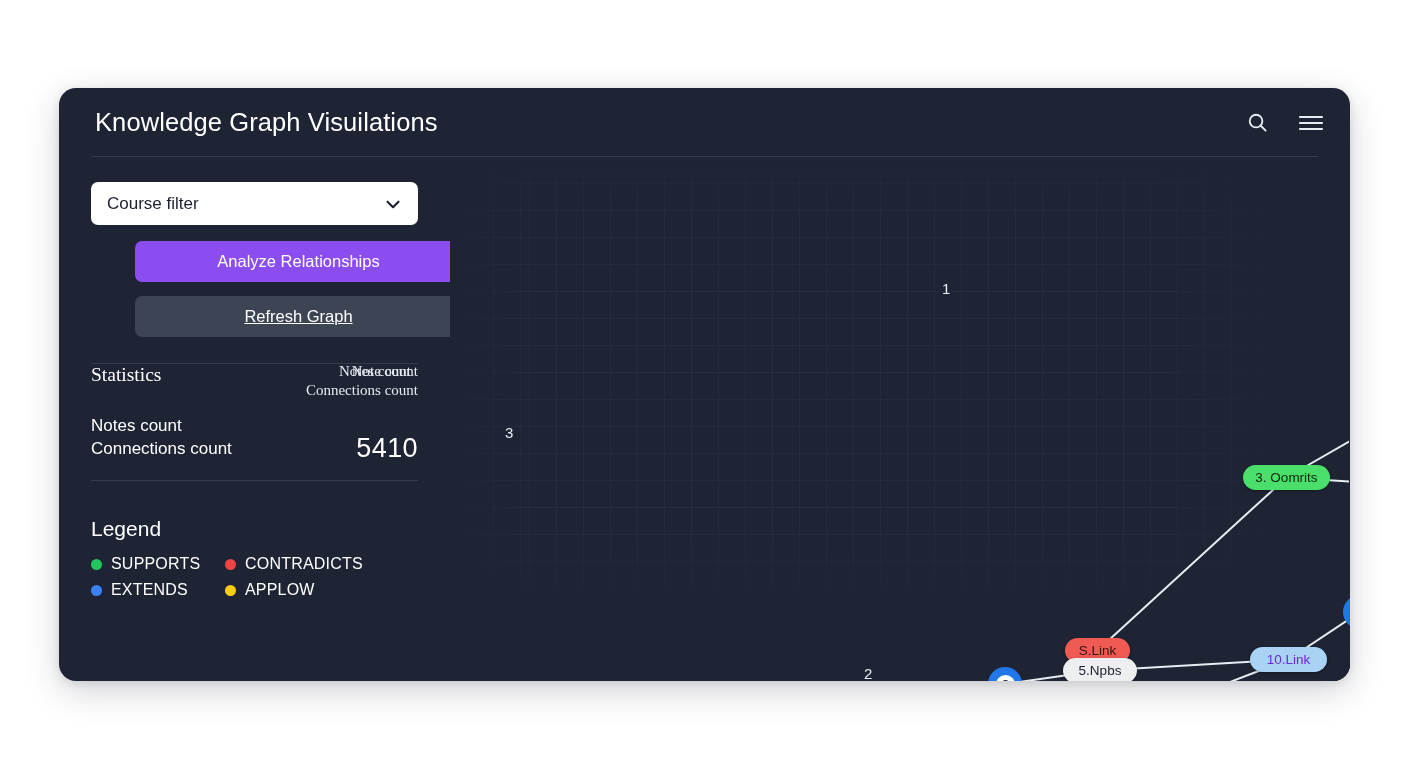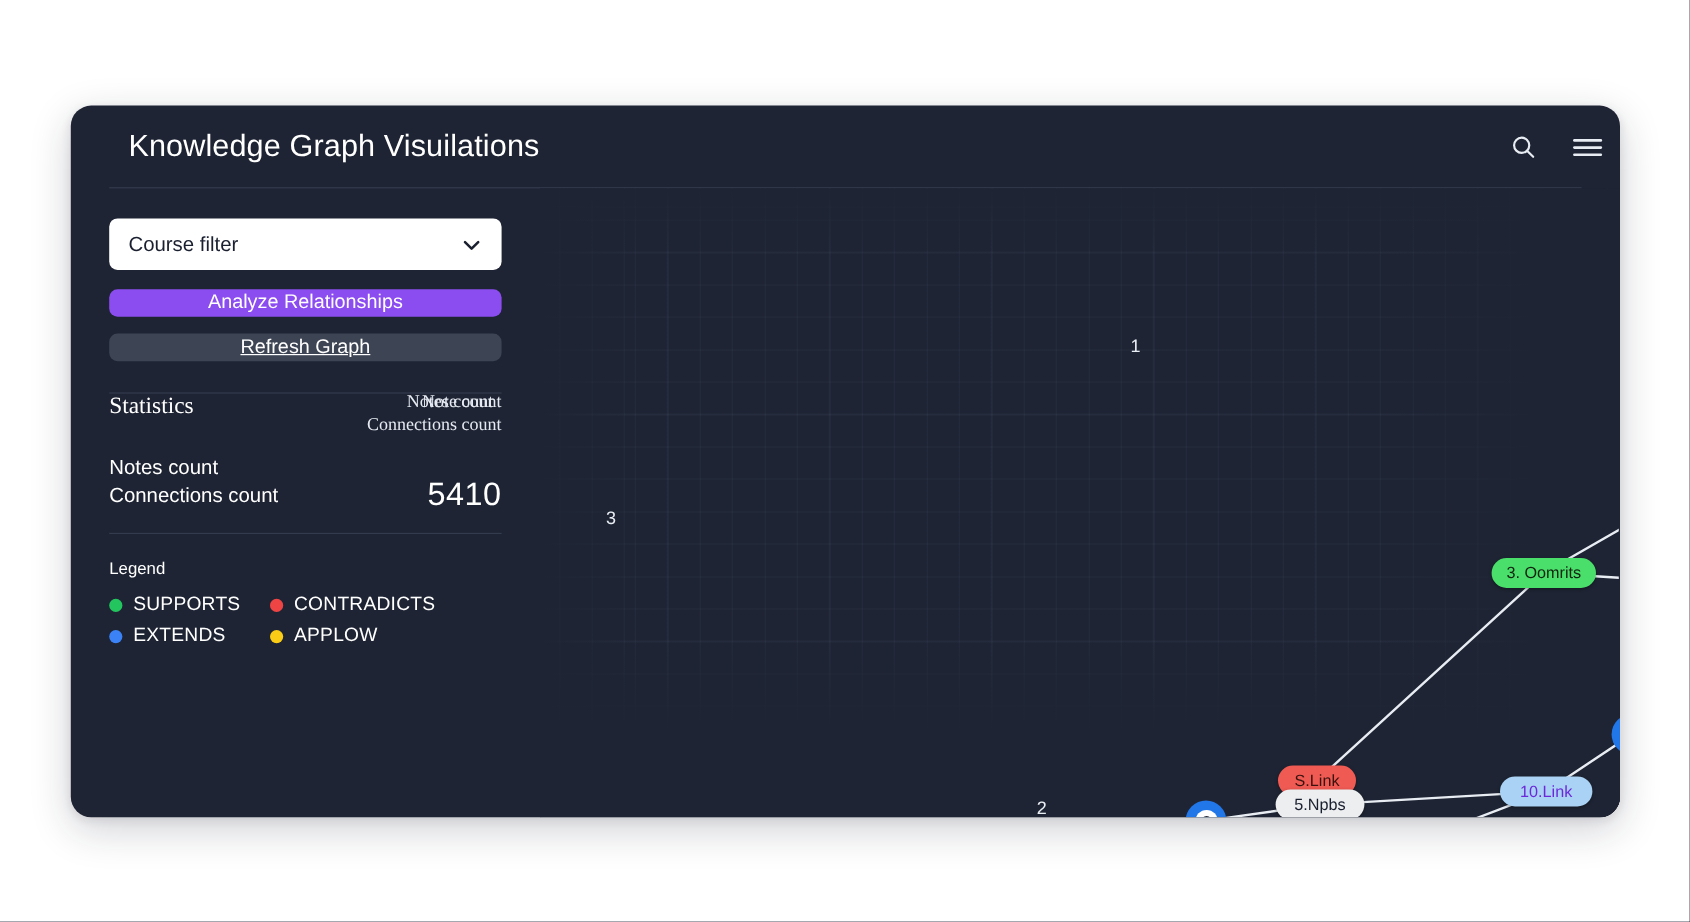--- a/index.html
+++ b/index.html
@@ -26,21 +26,21 @@
     height: 593px;
     background: #1e2433;
     border-radius: 17px;
     box-shadow: 0 10px 34px rgba(25,30,48,0.20), 0 2px 8px rgba(25,30,48,0.10);
     overflow: hidden;
   }
 
   
   #header {
     position: absolute;
-    left: 16px; top: 0;
+    left: 4px; top: 0;
     width: 100%;
     height: 69px;
     display: flex;
     align-items: center;
   }
   #app-title {
     margin-left: 32px;
     font-size: 25.5px;
     color: #ffffff;
     letter-spacing: 0.1px;
@@ -106,31 +106,32 @@
     color: #1b2030;
   }
   #chevron-down {
     margin-left: auto;
     color: #1b2030;
     display: flex;
   }
 
   
   .side-btn {
-    height: 23px;
+    height: 41px;
     border-radius: 7px;
     display: flex;
     align-items: center;
     justify-content: center;
     font-size: 16.5px;
     color: #ffffff;
     cursor: pointer;
     border: none;
     width: 100%;
     font-family: inherit;
+    margin-left: 44px;
   }
   #analyze-btn {
     margin-top: 16px;
     background: #8b4cf0;
   }
   #refresh-btn {
     margin-top: 14px;
     background: #3d4454;
     text-decoration: underline;
   }
@@ -179,22 +180,22 @@
     position: absolute; left: 0; top: 0;
     font-size: 17px; color: #ffffff; line-height: 23px;
   }
   #stats-value {
     position: absolute; right: 0; bottom: -4px;
     font-size: 27px; color: #ffffff; letter-spacing: 0.4px;
   }
 
   
   #legend-title {
-    margin-top: 20px;
-    font-size: 14px;
+    margin-top: 36px;
+    font-size: 21px;
     color: #ffffff;
   }
   #legend-grid {
     margin-top: 14px;
     display: grid;
     grid-template-columns: 134px auto;
     row-gap: 8px;
   }
   .legend-item {
     display: flex;

